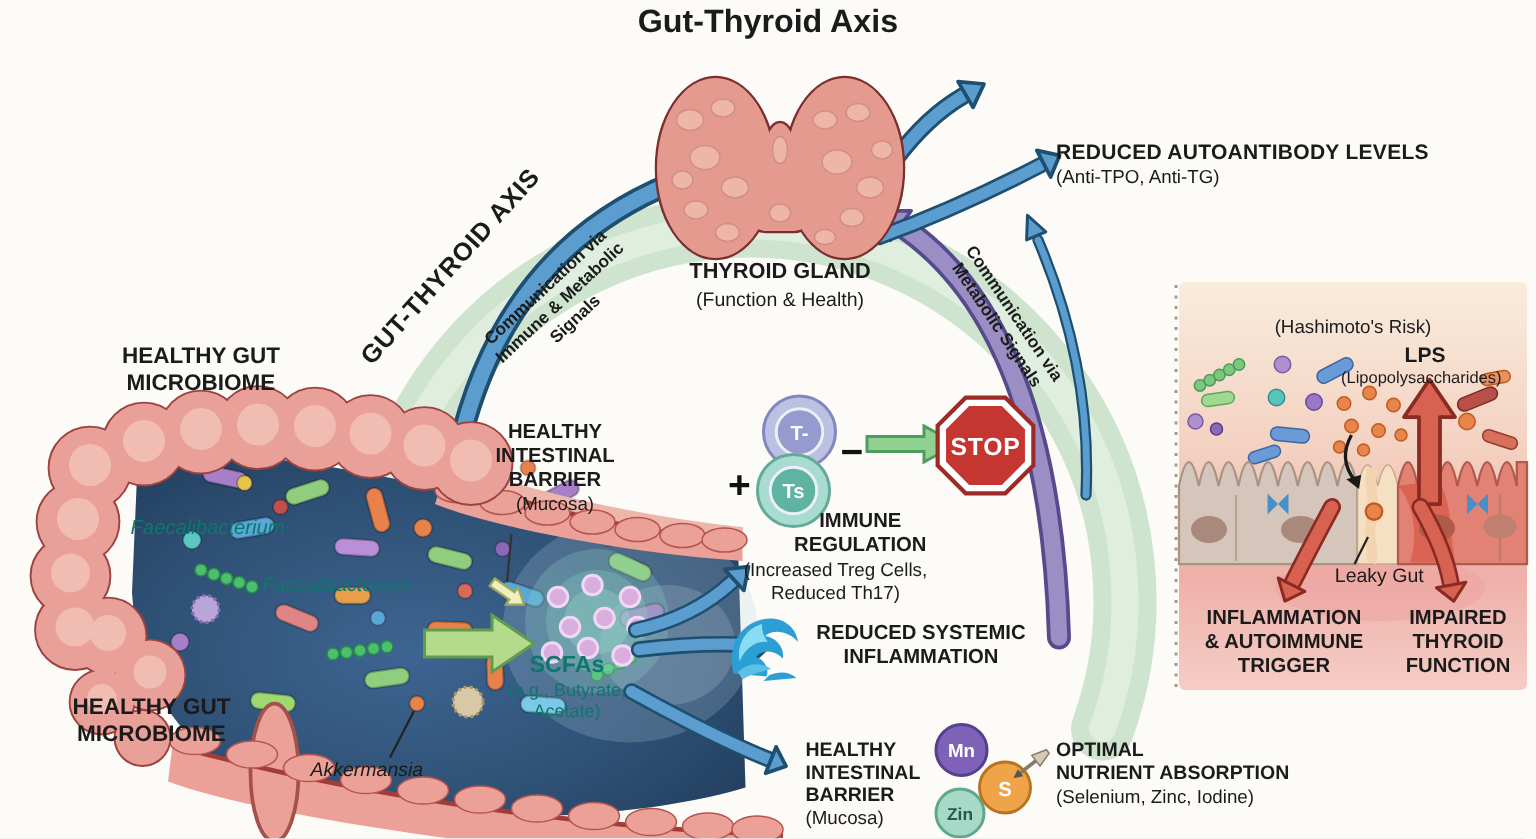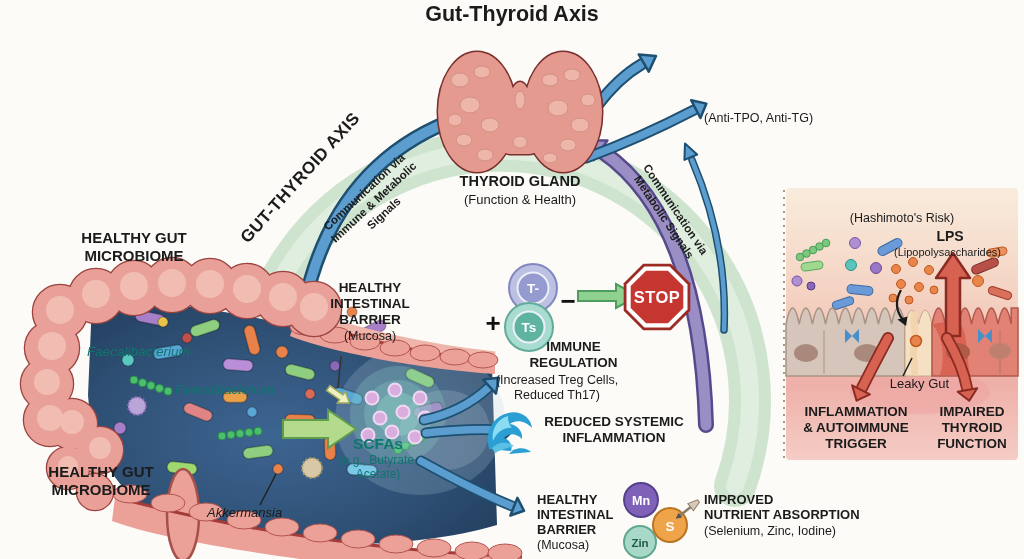--- a/index.html
+++ b/index.html
@@ -412,20 +412,21 @@
       </g>
       <path d="M912,358 L903,376" stroke="#222" stroke-width="1.5"></path>
     </g>
   </svg>
 
   <div class="abs lbl" style="left:362px;top:2px;width:300px;font-size:21.5px;">Gut-Thyroid Axis</div>
 
   <div class="abs lbl" style="left:440px;top:173px;width:160px;font-size:14.5px;">THYROID GLAND</div>
   <div class="abs sub" style="left:440px;top:192px;width:160px;font-size:13px;">(Function &amp; Health)</div>
 
+  <div class="abs lbl left" style="left:704px;top:93px;width:300px;font-size:14px;letter-spacing:.2px;">REDUCED AUTOANTIBODY LEVELS</div>
   <div class="abs sub left" style="left:704px;top:111px;width:220px;font-size:12.5px;">(Anti-TPO, Anti-TG)</div>
 
   <div class="abs lbl rot" style="left:213px;top:168px;width:175px;font-size:17px;letter-spacing:.5px;transform:rotate(-48deg);">GUT-THYROID AXIS</div>
   <div class="abs rot" style="left:310px;top:181px;width:128px;font-size:11.5px;font-weight:600;white-space:pre-line;line-height:1.25;text-align:center;transform:rotate(-43deg);">Communication via
 Immune &amp; Metabolic
 Signals</div>
   <div class="abs rot" style="left:607px;top:199px;width:125px;font-size:11.5px;font-weight:600;white-space:pre-line;line-height:1.25;text-align:center;transform:rotate(56deg);">Communication via
 Metabolic Signals</div>
 
   <div class="abs lbl" style="left:58px;top:229px;width:152px;font-size:15px;">HEALTHY GUT
@@ -451,21 +452,21 @@
 Reduced Th17)</div>
 
   <div class="abs lbl" style="left:528px;top:414px;width:172px;font-size:13.5px;">REDUCED SYSTEMIC
 INFLAMMATION</div>
 
   <div class="abs lbl left" style="left:537px;top:492px;width:110px;font-size:13px;">HEALTHY
 INTESTINAL
 BARRIER</div>
   <div class="abs sub left" style="left:537px;top:538px;width:110px;font-size:12.5px;">(Mucosa)</div>
 
-  <div class="abs lbl left" style="left:704px;top:492px;width:185px;font-size:13px;">IMPROVED
+  <div class="abs lbl left" style="left:704px;top:492px;width:185px;font-size:13px;">OPTIMAL
 NUTRIENT ABSORPTION</div>
   <div class="abs sub left" style="left:704px;top:524px;width:185px;font-size:12.5px;">(Selenium, Zinc, Iodine)</div>
 
   <div class="abs sub" style="left:793px;top:211px;width:218px;font-size:12.5px;">(Hashimoto's Risk)</div>
   <div class="abs lbl" style="left:890px;top:228px;width:120px;font-size:14px;">LPS</div>
   <div class="abs sub" style="left:880px;top:246px;width:135px;font-size:11px;">(Lipopolysaccharides)</div>
   <div class="abs sub" style="left:872px;top:376px;width:95px;font-size:13px;">Leaky Gut</div>
   <div class="abs lbl" style="left:790px;top:404px;width:132px;font-size:13.5px;">INFLAMMATION
 &amp; AUTOIMMUNE
 TRIGGER</div>

